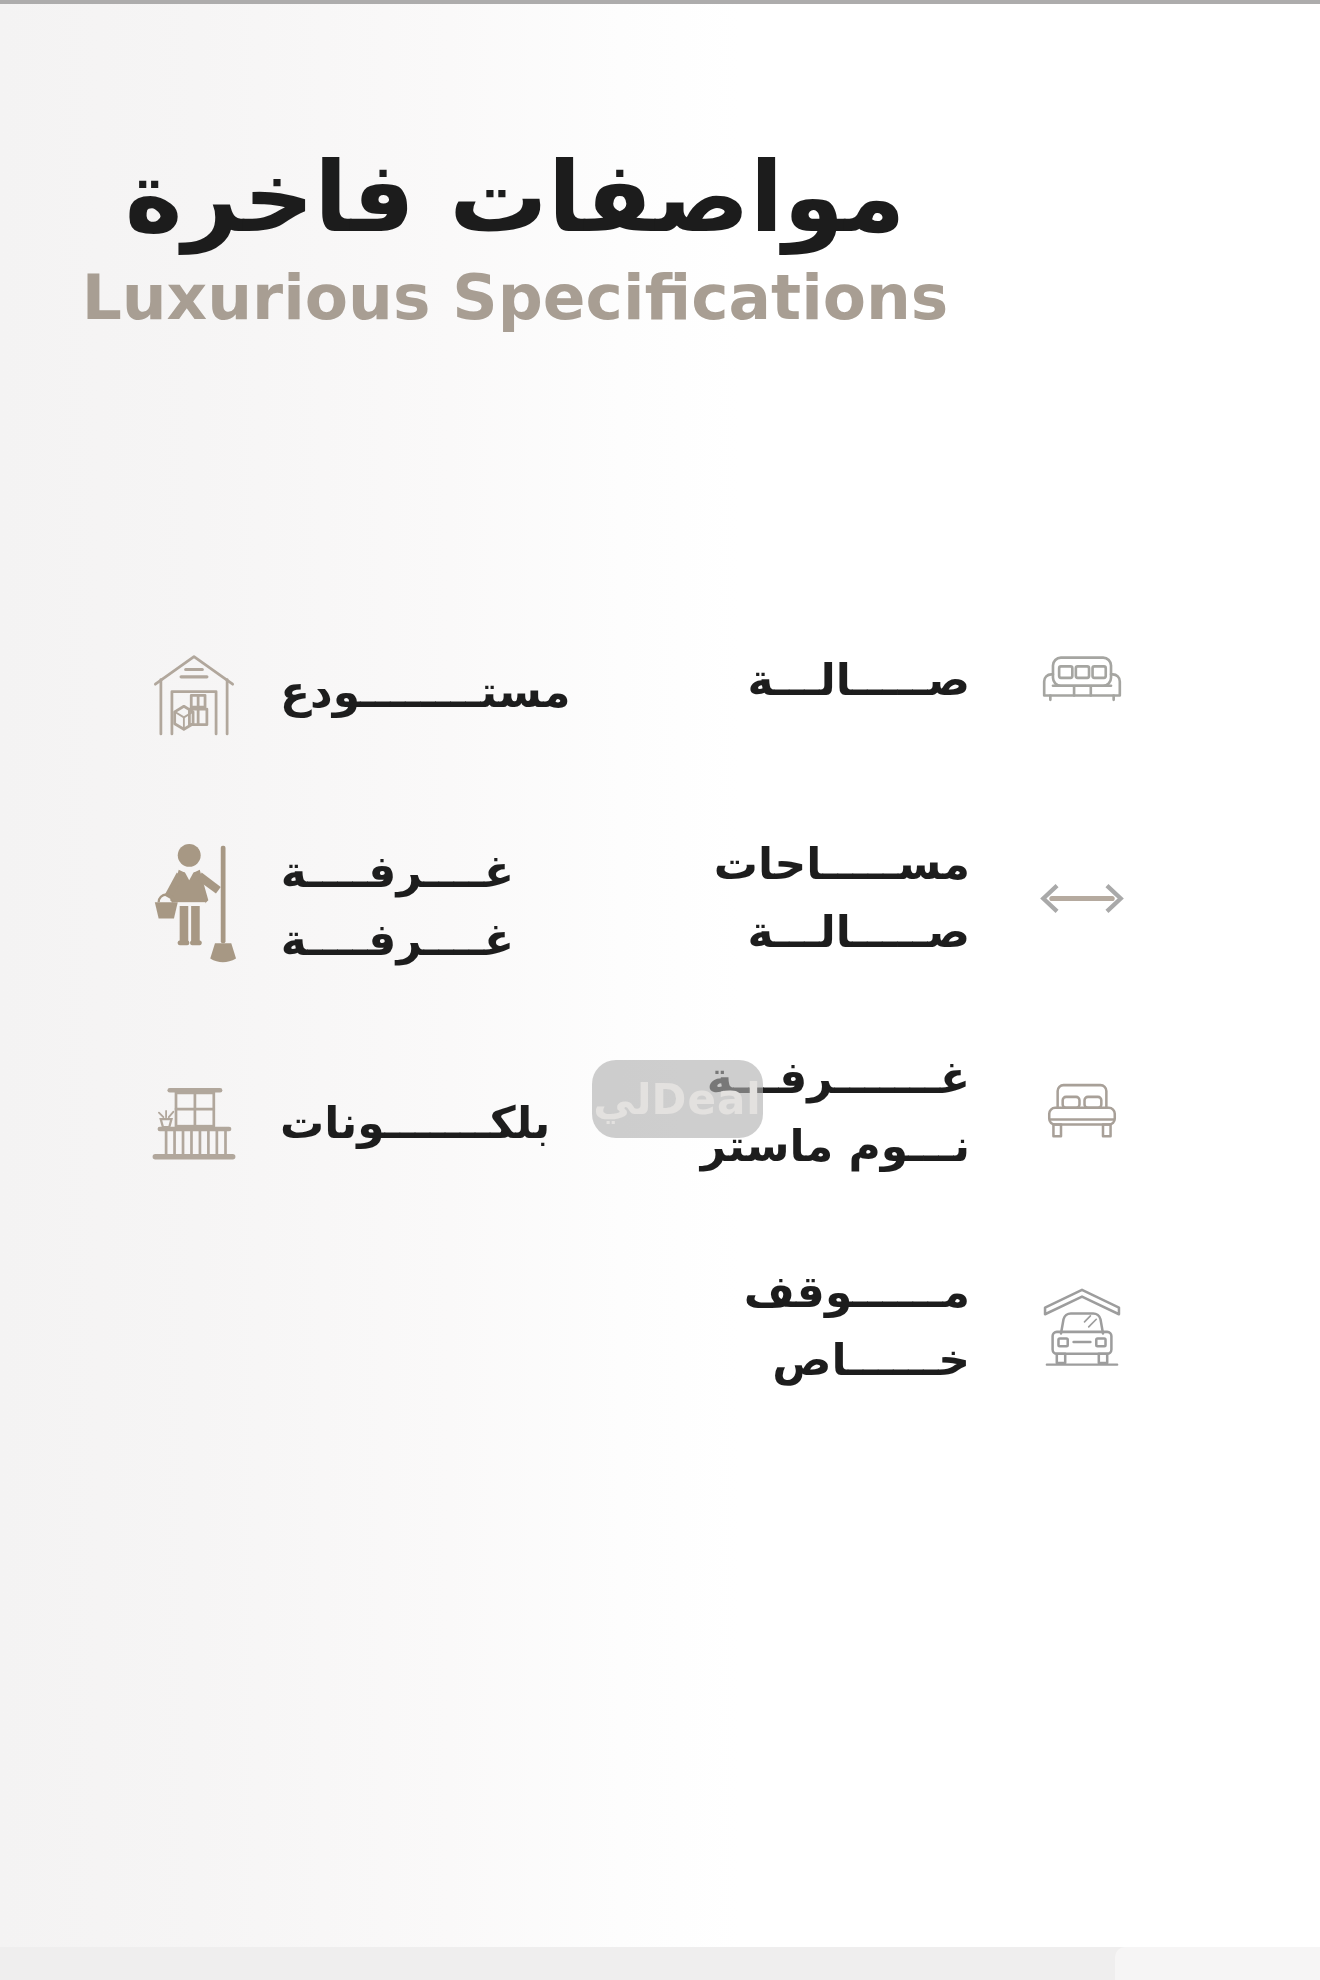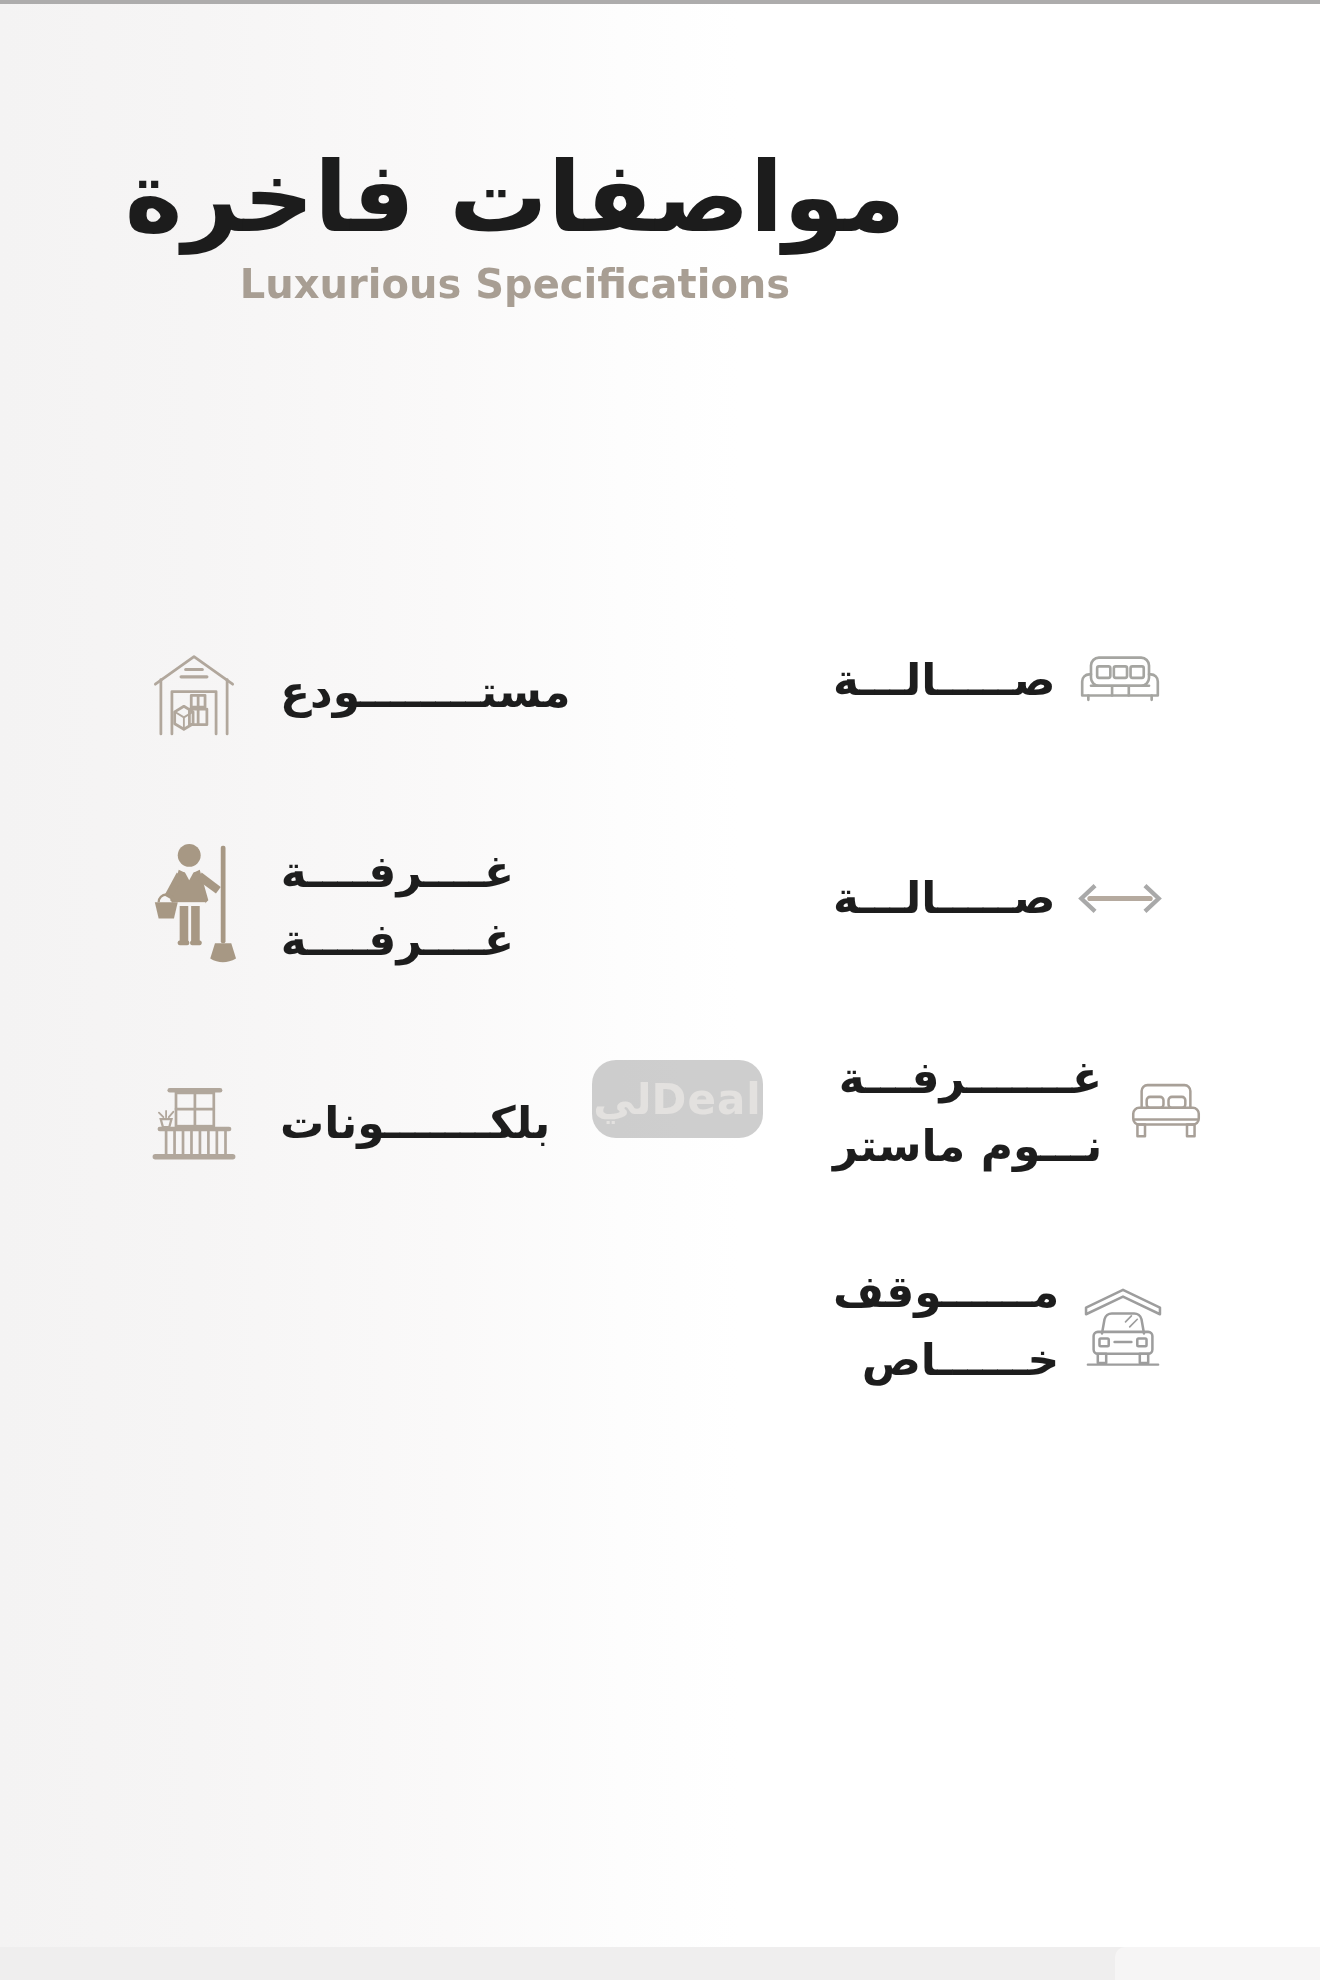--- a/index.html
+++ b/index.html
@@ -7,28 +7,28 @@
     position:relative; width:1320px; height:1980px; overflow:hidden;
     background:linear-gradient(90deg,#f4f3f3 0%,#f6f5f5 15%,#faf9f9 34%,#fdfdfd 47%,#ffffff 56%,#ffffff 100%);
     font-family:"DejaVu Sans","Liberation Sans",sans-serif;
   }
   .top-line   { position:absolute; top:0; left:0; width:100%; height:4px; background:#adacac; }
   .bottom-strip { position:absolute; bottom:0; left:0; width:100%; height:33px; background:#efeeee; }
   .bottom-strip-corner { position:absolute; bottom:0; right:0; width:205px; height:33px; background:#f6f5f5; border-radius:10px 0 0 0; }
 
   .header { position:absolute; top:136px; left:0; width:1030px; text-align:center; }
   .title    { direction:rtl; font-size:98px; font-weight:700; color:#1c1c1c; line-height:1.25; letter-spacing:0; }
-  .subtitle { margin-top:2px; font-size:40px; font-weight:600; color:#a89e93; }
+  .subtitle { margin-top:2px; font-size:63px; font-weight:600; color:#a89e93; }
 
   .feature { position:absolute; display:flex; align-items:center; height:160px; }
   .feature .label {
     direction:rtl; text-align:right; font-weight:700; color:#1d1d1d;
     font-size:44px; line-height:68px; white-space:nowrap;
   }
-  .f-right { left:833px; width:336px; gap:20px; }
+  .f-right { left:790px; width:336px; justify-content:flex-end; gap:68px; }
   .f-left  { left:148px; width:366px; gap:40px; }
   .f-left .label { flex:1; }
   .iconbox { flex:0 0 auto; display:flex; align-items:center; justify-content:center; }
   .f-right .iconbox { width:88px; }
   .f-left  .iconbox { width:92px; }
 
   .watermark {
     position:absolute; left:592px; top:1060px; width:171px; height:78px;
     border-radius:24px; background:rgba(176,176,176,.62);
     display:flex; align-items:center; justify-content:center;
@@ -60,20 +60,21 @@
         <path d="M17,22 h-2 a8 8 0 0 0 -8,8 V46 H93 V30 a8 8 0 0 0 -8,-8 h-2"></path>
         <path d="M17,35 H83"></path>
         <path d="M41,36 V46 M60,36 V46"></path>
         <path d="M14,46 v5 M86,46 v5"></path>
       </svg>
     </div>
   </div>
 
   <div class="feature f-right" style="top:818px">
     <div class="label">
+      <div>مســـــاحات</div>
       <div>صـــــالـــة</div>
     </div>
     <div class="iconbox">
       <svg width="86" height="33" viewBox="0 0 100 38" fill="none">
         <polyline points="21,4 5,19 21,34" stroke="#a9a9a9" stroke-width="5" stroke-linejoin="miter"></polyline>
         <polyline points="79,4 95,19 79,34" stroke="#a9a9a9" stroke-width="5" stroke-linejoin="miter"></polyline>
         <line x1="15" y1="19" x2="85" y2="19" stroke="#b5aa9f" stroke-width="6" stroke-linecap="round"></line>
       </svg>
     </div>
   </div>

